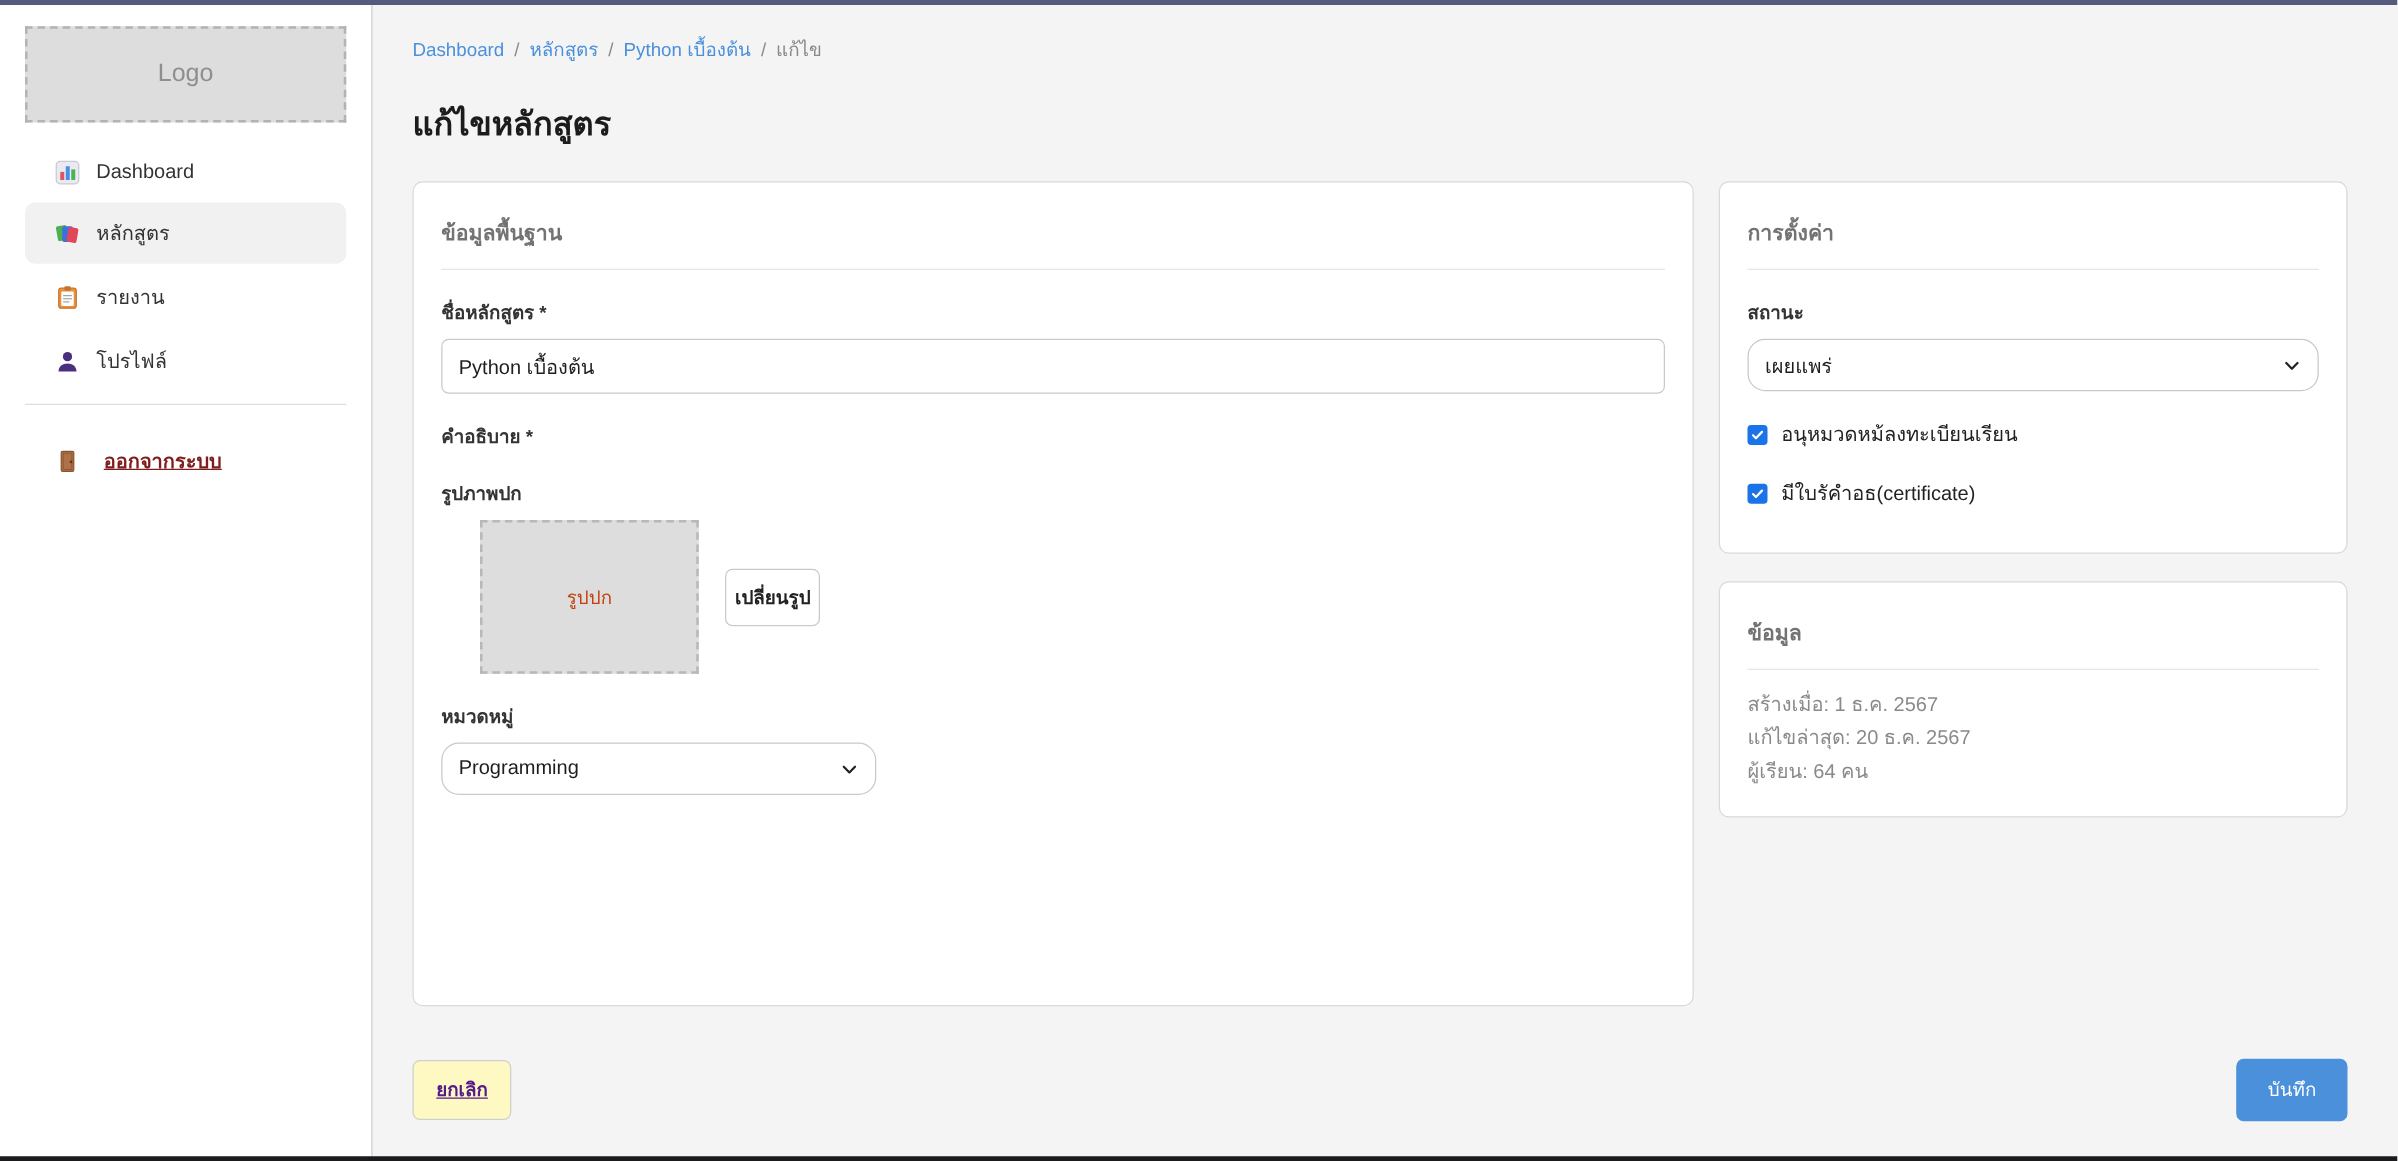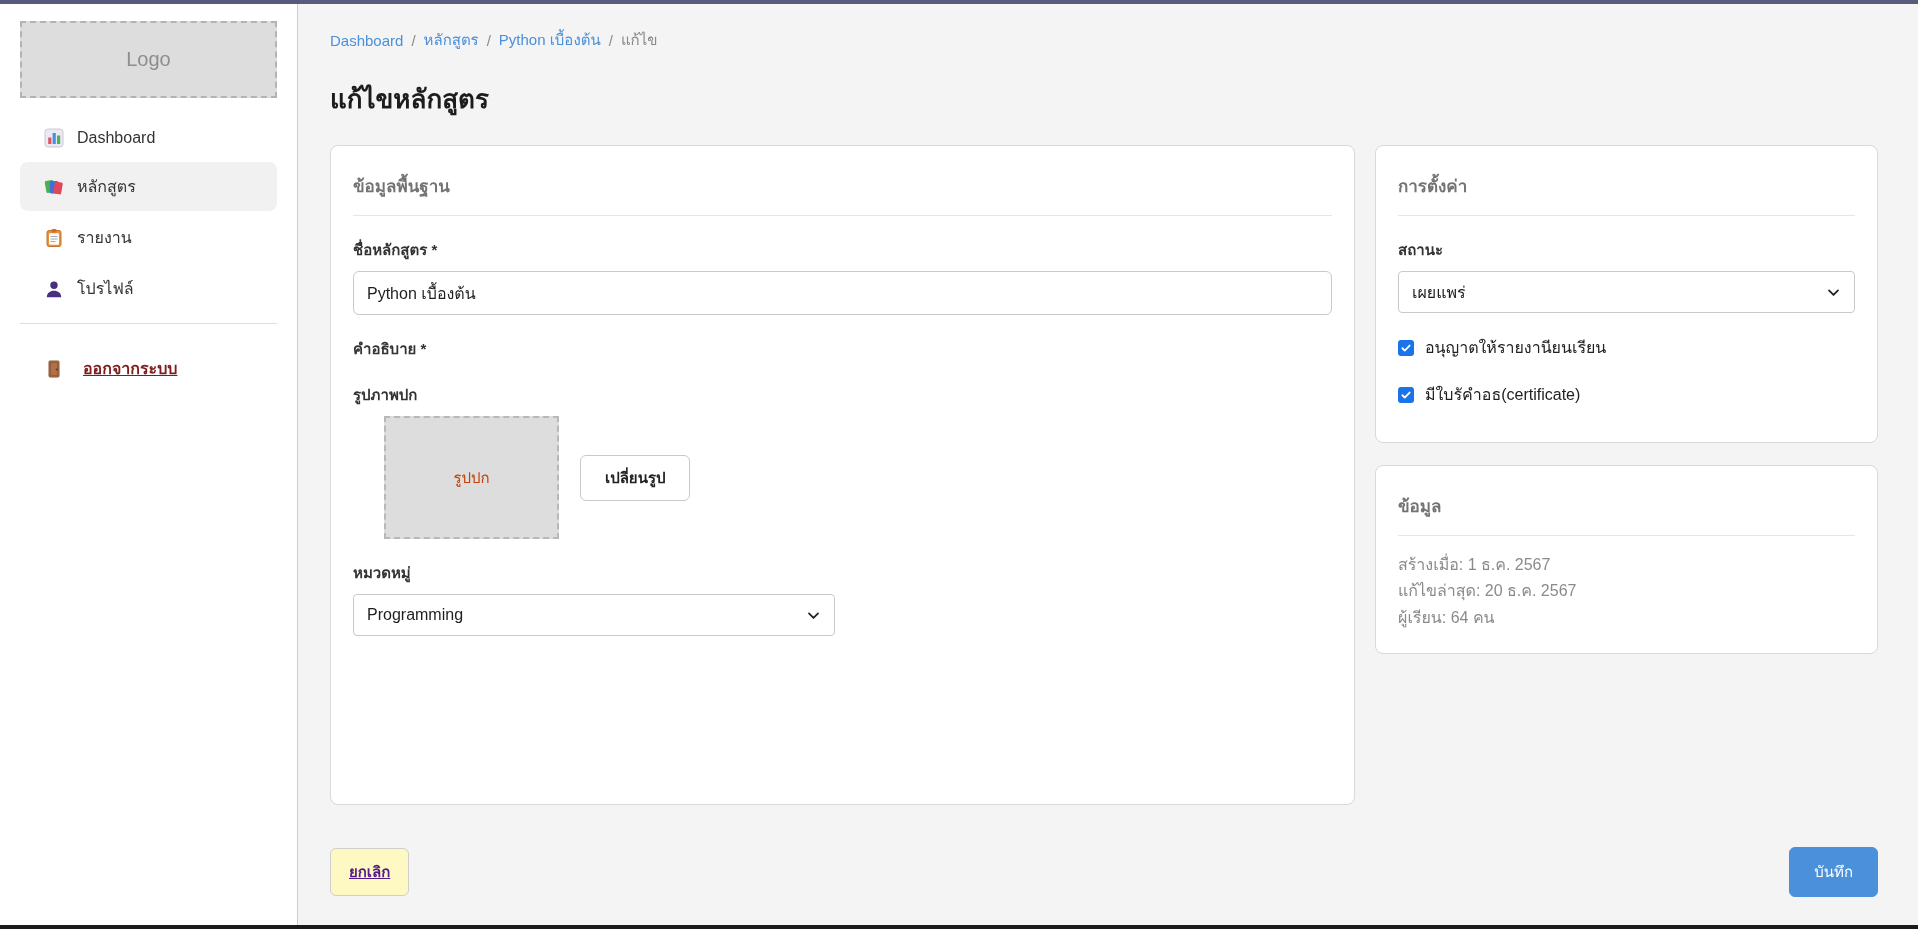--- a/index.html
+++ b/index.html
@@ -59,28 +59,28 @@
     font-family:"DejaVu Sans Mono","Liberation Mono","DejaVu Sans",monospace,sans-serif;
     line-height:1.5;
   }
   .cover-row { display:flex; align-items:center; gap:21px; }
   .cover-placeholder {
     width:175px; height:123px; background:#ddd; border:2px dashed #b8b8b8;
     display:flex; align-items:center; justify-content:center;
     color:#c2410c; font-size:15px; flex-shrink:0;margin-left:31px;
   }
   .btn { border-radius:6px; font-size:15px; cursor:pointer; display:inline-flex; align-items:center; justify-content:center; }
-  .btn-outline { background:#fff; border:1px solid #c9c9c9; color:#222; font-weight:700; padding:10px 24px; }
+  .btn-outline { background:#fff; border:1px solid #c9c9c9; color:#222; font-weight:700; padding:10px 7px; }
 
   .select {
-    height:42px; border:1px solid #c9c9c9; border-radius:4px; background:#fff;
+    height:42px; border:1px solid #c9c9c9; border-radius:14px; background:#fff;
     display:flex; align-items:center; justify-content:space-between;
     padding:0 13px; font-size:16px; color:#1e1e1e; cursor:pointer;
   }
-  .select-category { width:482px; }
+  .select-category { width:348px; }
 
   
   .right-col { width:503px; display:flex; flex-direction:column; gap:22px; }
   .settings-card { min-height:298px; }
   .info-card { min-height:189px; }
   .checkbox-row { display:flex; align-items:center; gap:11px; margin-top:22px; }
   .checkbox {
     width:16px; height:16px; background:#1a73e8; border-radius:3px;
     display:inline-flex; align-items:center; justify-content:center; cursor:pointer; flex-shrink:0;
   }
@@ -222,21 +222,21 @@
                 </svg>
             </div>
           </div>
 
           <div class="checkbox-row">
             <span class="checkbox">
               <svg viewBox="0 0 14 14">
                   <path d="M2.8 7.3l2.7 2.7 5.7-5.9" stroke="#fff" stroke-width="2.1" fill="none" stroke-linecap="round" stroke-linejoin="round"></path>
                 </svg>
             </span>
-            <span class="checkbox-label">อนุญาตให้รายงานียนเรียน</span>
+            <span class="checkbox-label">อนุหมวดหม้ลงทะเบียนเรียน</span>
           </div>
 
           <div class="checkbox-row">
             <span class="checkbox">
               <svg viewBox="0 0 14 14">
                   <path d="M2.8 7.3l2.7 2.7 5.7-5.9" stroke="#fff" stroke-width="2.1" fill="none" stroke-linecap="round" stroke-linejoin="round"></path>
                 </svg>
             </span>
             <span class="checkbox-label">มีใบรัคำอธ(certificate)</span>
           </div>

